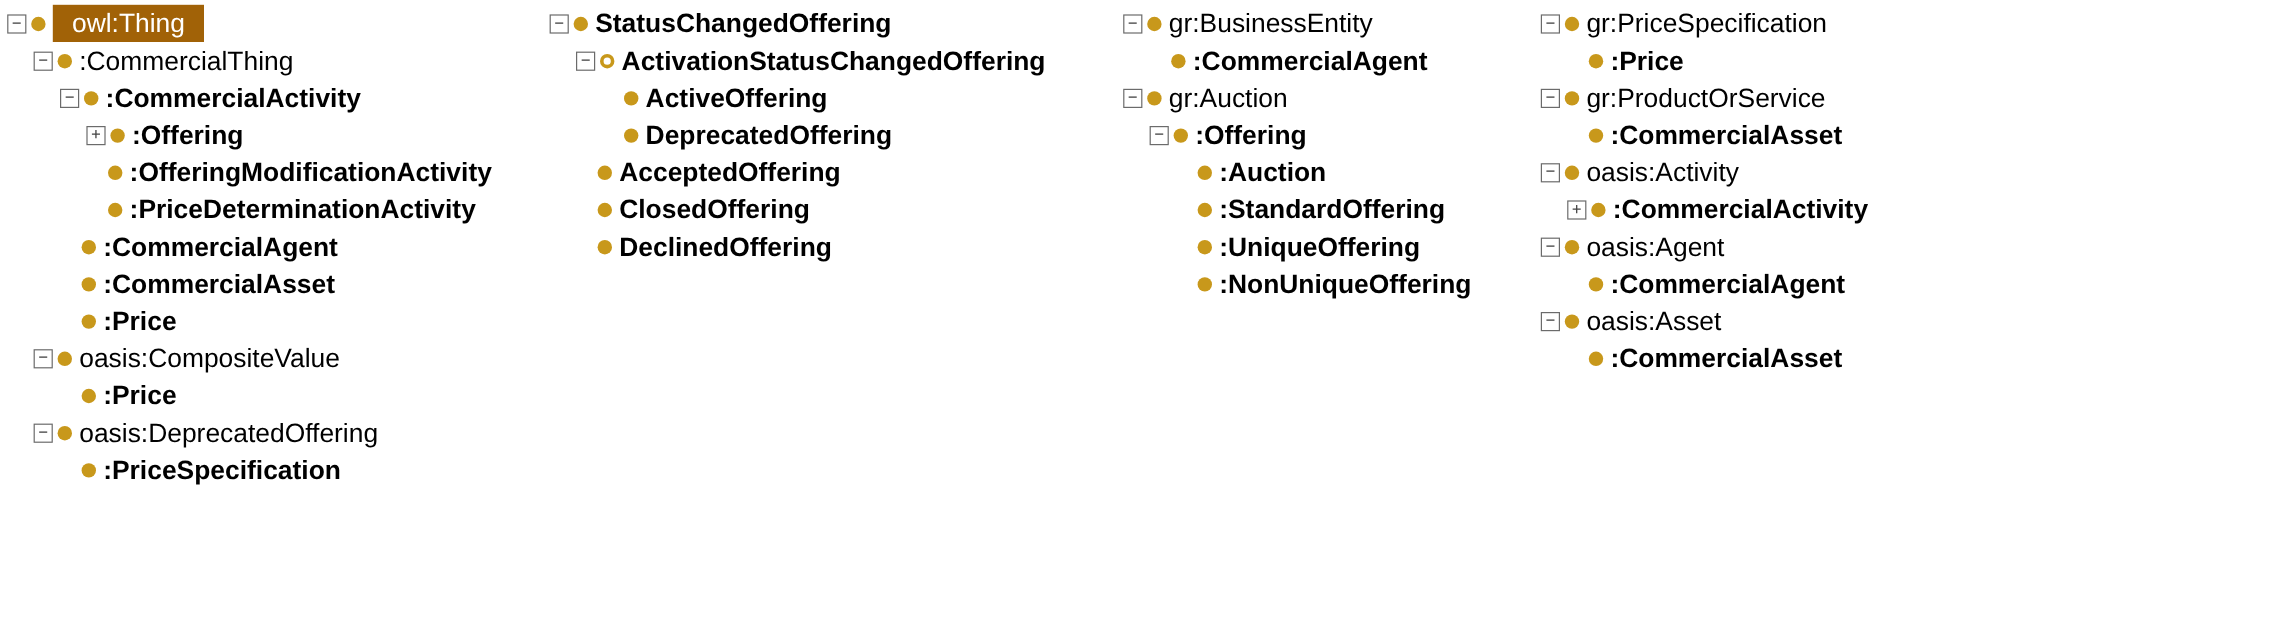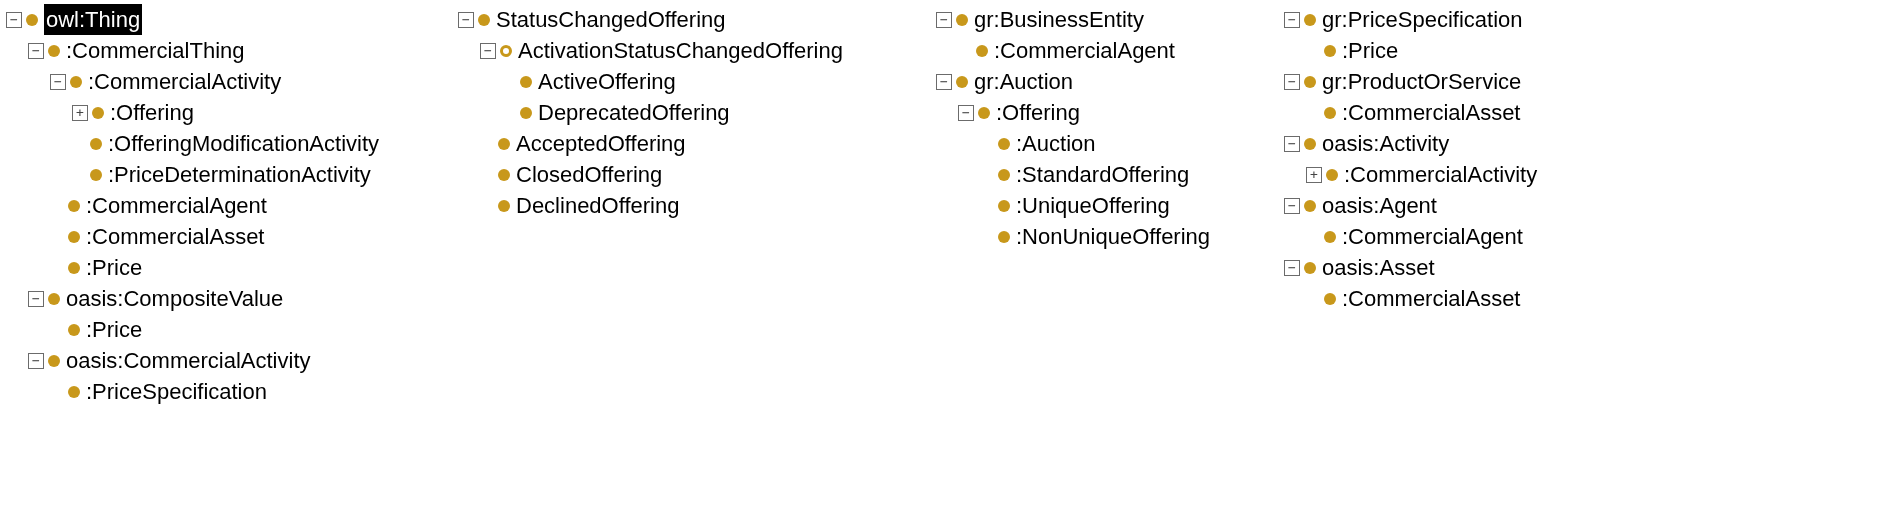--- a/index.html
+++ b/index.html
@@ -13,23 +13,23 @@
   ul.tree ul{margin-left:22px}
   li{position:relative;padding-left:0;margin:0;white-space:nowrap}
   .row{display:flex;align-items:center;line-height:31px;height:31px}
   .tgl{width:14px;height:14px;border:1px solid #6b6b6b;background:#fff;margin-right:4px;display:flex;align-items:center;justify-content:center;font-size:13px;line-height:1;color:#444;font-family:monospace;flex:0 0 auto}
   .tgl::before{content:"−"}
   .tgl.plus::before{content:"+"}
   .tgl.none{border:none;background:transparent}
   .tgl.none::before{content:""}
   .dot{width:12px;height:12px;border-radius:50%;background:#c8981b;margin-right:6px;flex:0 0 auto}
   .ring{width:12px;height:12px;border-radius:50%;background:#fff;border:3px solid #c8981b;box-sizing:border-box;margin-right:6px;flex:0 0 auto}
-  .lbl{font-weight:400;color:#000}
+  .lbl{font-weight:700;color:#000}
   .lbl.norm{font-weight:400}
-  .lbl.sel{background:#000000;color:#fff;padding:0 2px}
+  .lbl.sel{background:#a16207;color:#fff;padding:0 16px}
 </style>
 </head>
 <body>
 
 <div class="wrap">
 
   <div class="col c1">
     <ul class="tree">
       <li>
         <div class="row">
@@ -111,21 +111,21 @@
                   <span class="dot"></span>
                   <span class="lbl">:Price</span>
                 </div>
               </li>
             </ul>
           </li>
           <li>
             <div class="row">
               <span class="tgl"></span>
               <span class="dot"></span>
-              <span class="lbl norm">oasis:CommercialActivity</span>
+              <span class="lbl norm">oasis:DeprecatedOffering</span>
             </div>
             <ul>
               <li>
                 <div class="row">
                   <span class="tgl none"></span>
                   <span class="dot"></span>
                   <span class="lbl">:PriceSpecification</span>
                 </div>
               </li>
             </ul>

